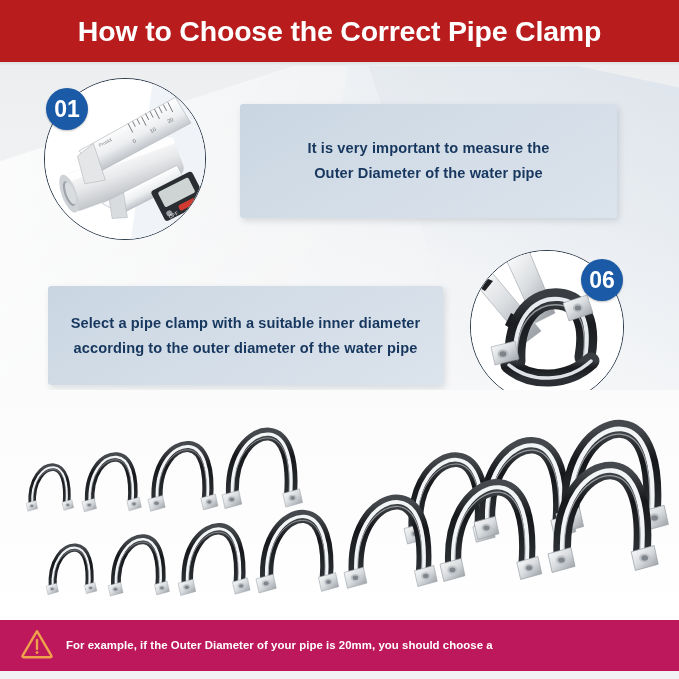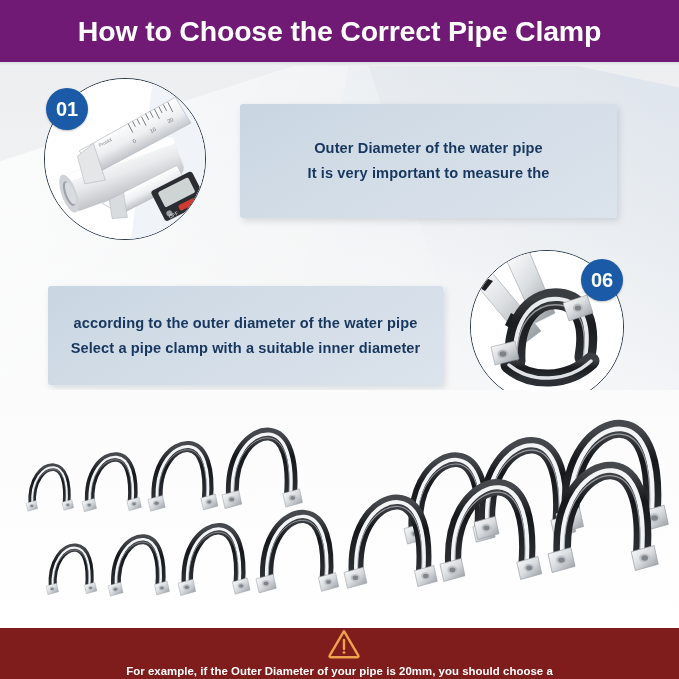--- a/index.html
+++ b/index.html
@@ -59,21 +59,21 @@
     left: 0; top: 560px;
     width: 679px; height: 70px;
     background: linear-gradient(180deg, rgba(244,245,247,0) 0%, rgba(240,242,244,0.85) 100%);
   }
 
   
   .header {
     position: absolute;
     left: 0; top: 0;
     width: 679px; height: 62px;
-    background: #701a75;
+    background: #b91c1c;
     display: flex;
     align-items: center;
     justify-content: center;
   }
   .header-title {
     color: #ffffff;
     font-size: 28.5px;
     font-weight: bold;
     letter-spacing: -0.2px;
     white-space: nowrap;
@@ -123,47 +123,46 @@
   }
   #photo-1 { left: 44px; top: 78px; width: 160px; height: 160px; }
   #photo-2 { left: 470px; top: 250px; width: 152px; height: 152px; }
 
   .badge {
     position: absolute;
     width: 42px; height: 42px;
     border-radius: 50%;
     background: #1a5aa6;
     color: #ffffff;
-    font-size: 20px;
+    font-size: 23px;
     font-weight: bold;
     display: flex;
     align-items: center;
     justify-content: center;
     box-shadow: 0 1px 2px rgba(0,0,0,0.25);
     z-index: 5;
   }
   #badge-1 { left: 46px; top: 88px; }
   #badge-2 { left: 581px; top: 259px; }
 
   
   .clamp-stage {
     position: absolute;
     left: 0; top: 390px;
     width: 679px; height: 240px;
   }
 
   
   .footer {
     position: absolute;
-    left: 0; bottom: 0;
+    left: 0; bottom: 8px;
     width: 679px; height: 51px;
-    background: #7f1d1d;
+    background: #be185d;
     display: flex;
     align-items: center;
-    flex-direction: column;
   }
   .footer-icon {
     margin-left: 20px;
     margin-right: 12px;
     flex: 0 0 auto;
   }
   .footer-text {
     display: flex;
     flex-direction: column;
     justify-content: center;
@@ -188,22 +187,22 @@
   <div class="bg-white-floor"></div>
   <div class="bg-diag-c"></div>
   <div class="bg-floor-shade"></div>
 
   <div class="header">
     <div class="header-title">How to Choose the Correct Pipe Clamp</div>
   </div>
   <div class="header-underline"></div>
 
   <div class="panel" id="panel-1">
+    <div class="panel-line">It is very important to measure the</div>
     <div class="panel-line">Outer Diameter of the water pipe</div>
-    <div class="panel-line">It is very important to measure the</div>
   </div>
 
   <div class="photo-circle" id="photo-1">
     <svg width="160" height="160" viewBox="0 0 160 160">
       <defs>
         <linearGradient id="pipeG" x1="0" y1="0" x2="0" y2="1">
           <stop offset="0%" stop-color="#fdfdfd"></stop>
           <stop offset="48%" stop-color="#e9eaec"></stop>
           <stop offset="100%" stop-color="#c2c5c9"></stop>
         </linearGradient>
@@ -262,22 +261,22 @@
         <rect x="118" y="104" width="34" height="17" rx="2" fill="#cdd4d3"></rect>
         <circle cx="119" cy="128" r="3" fill="#9aa0a5"></circle>
         <rect x="130" y="125" width="18" height="6" rx="2" fill="#d13b32"></rect>
         <text x="117" y="133" font-family="'Liberation Sans',sans-serif" font-size="5" fill="#e9eaec">OFF</text>
       </g>
     </svg>
   </div>
   <div class="badge" id="badge-1">01</div>
 
   <div class="panel" id="panel-2">
+    <div class="panel-line">Select a pipe clamp with a suitable inner diameter</div>
     <div class="panel-line">according to the outer diameter of the water pipe</div>
-    <div class="panel-line">Select a pipe clamp with a suitable inner diameter</div>
   </div>
 
   <div class="photo-circle" id="photo-2">
     <svg width="152" height="152" viewBox="0 0 152 152">
       <defs>
         <linearGradient id="steelG" x1="0" y1="0" x2="1" y2="1">
           <stop offset="0%" stop-color="#ffffff"></stop>
           <stop offset="45%" stop-color="#dcdfe2"></stop>
           <stop offset="100%" stop-color="#8f959b"></stop>
         </linearGradient>

